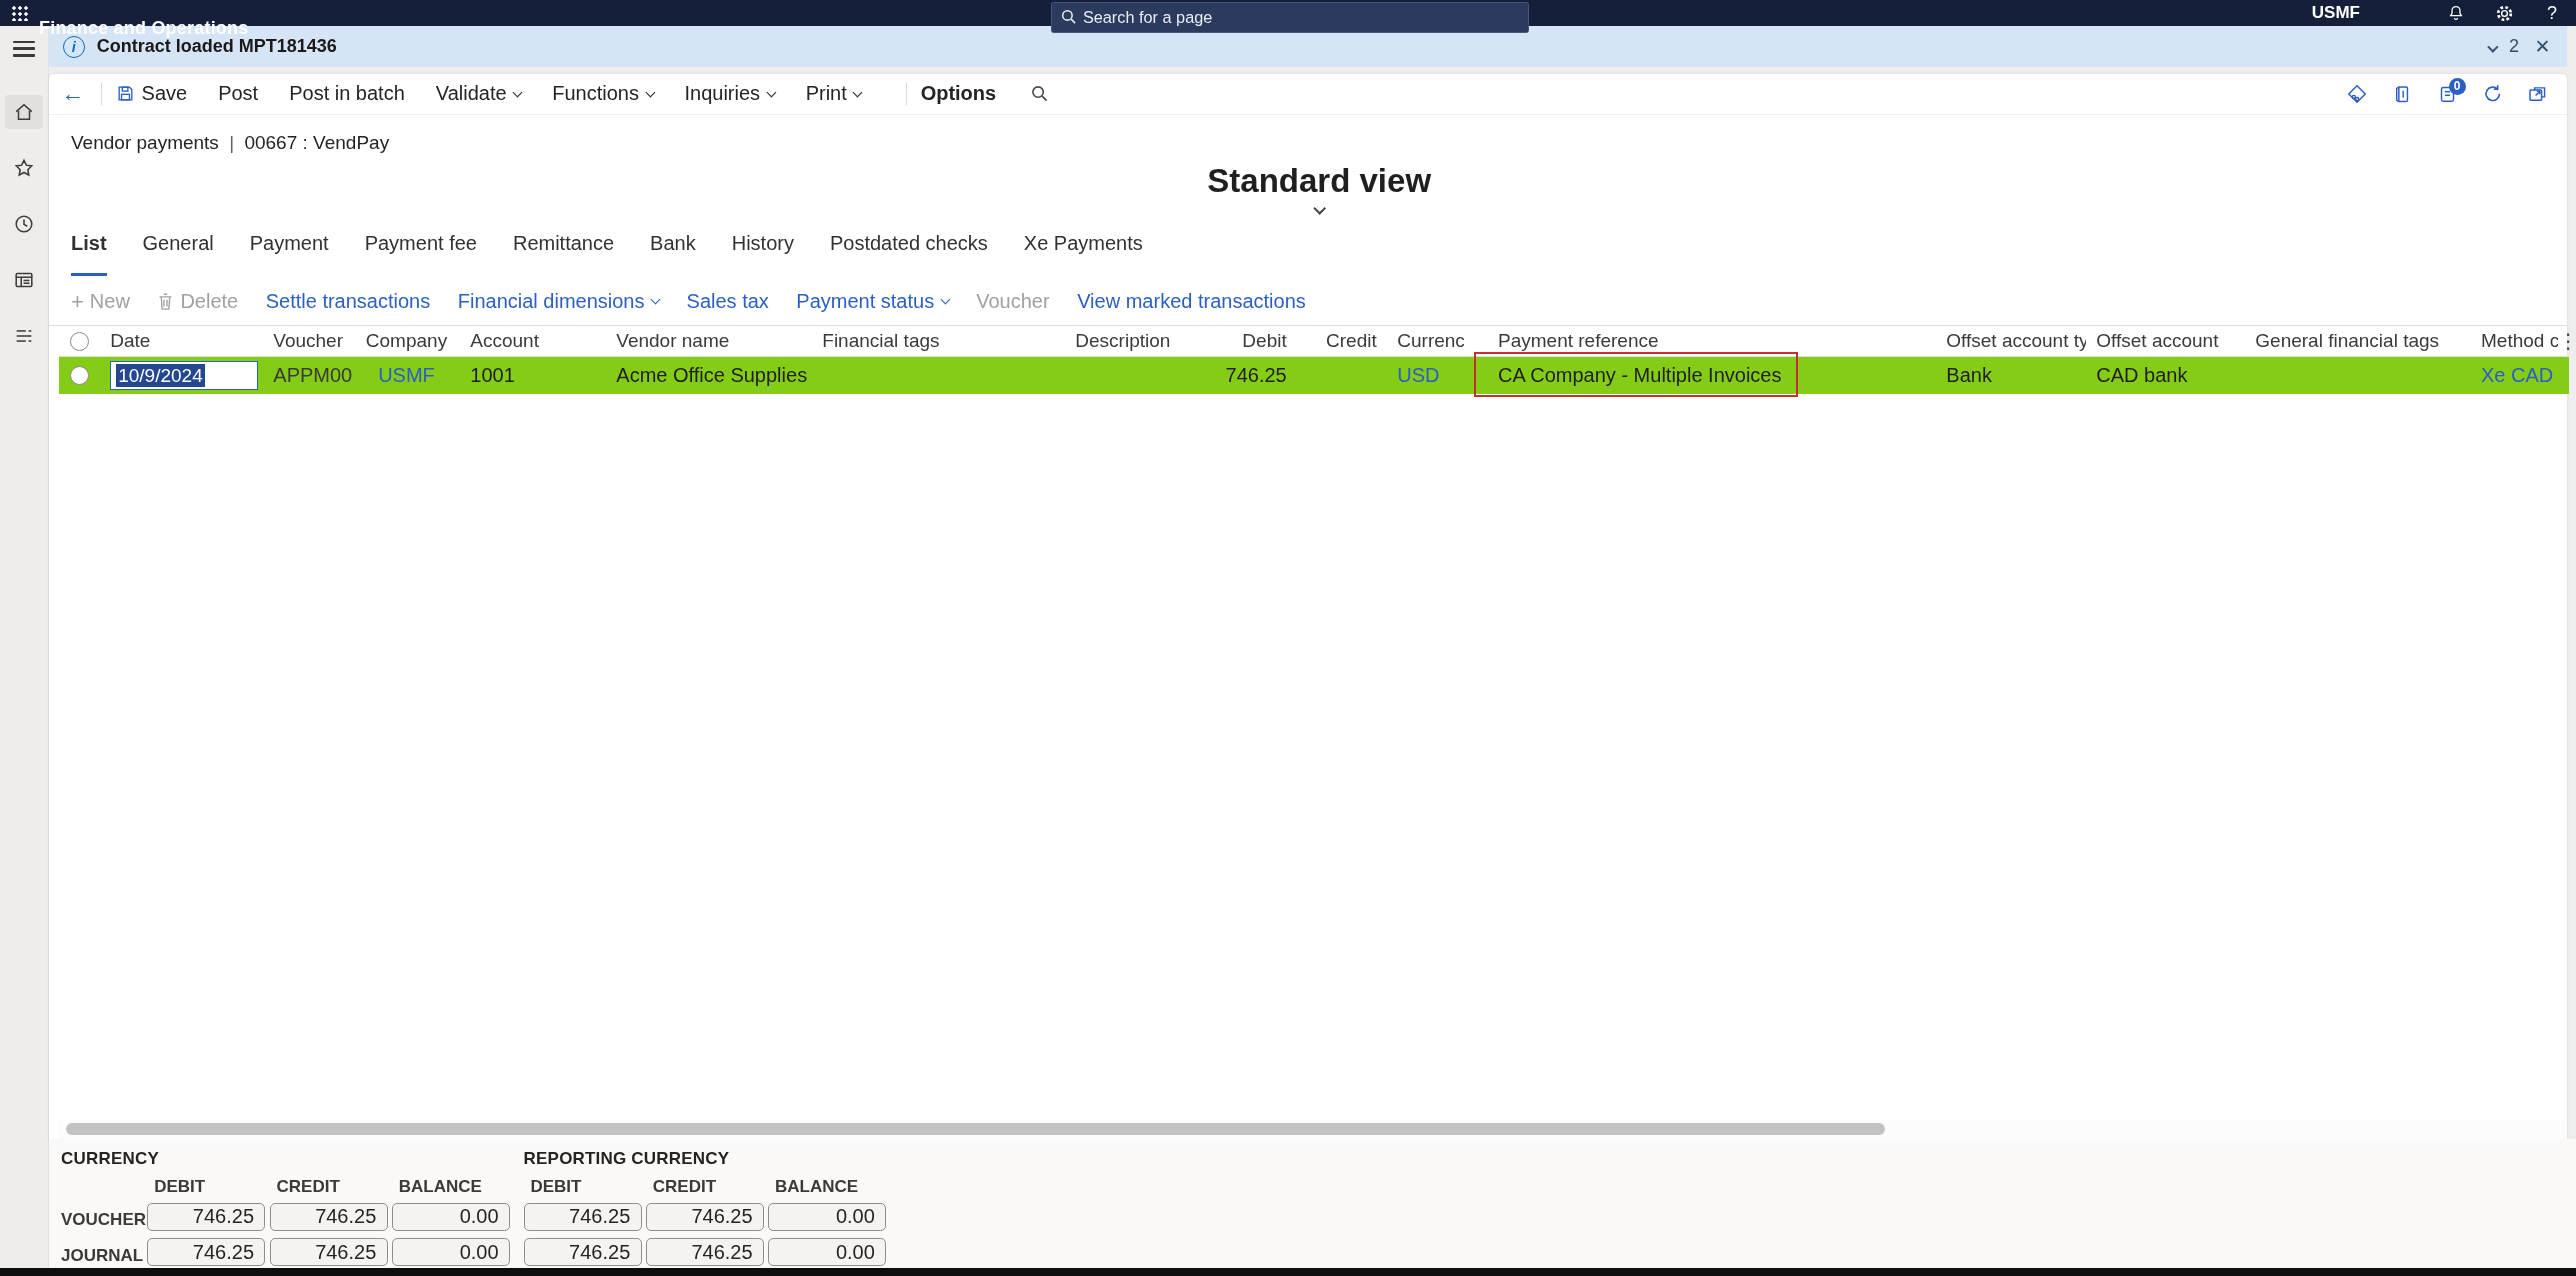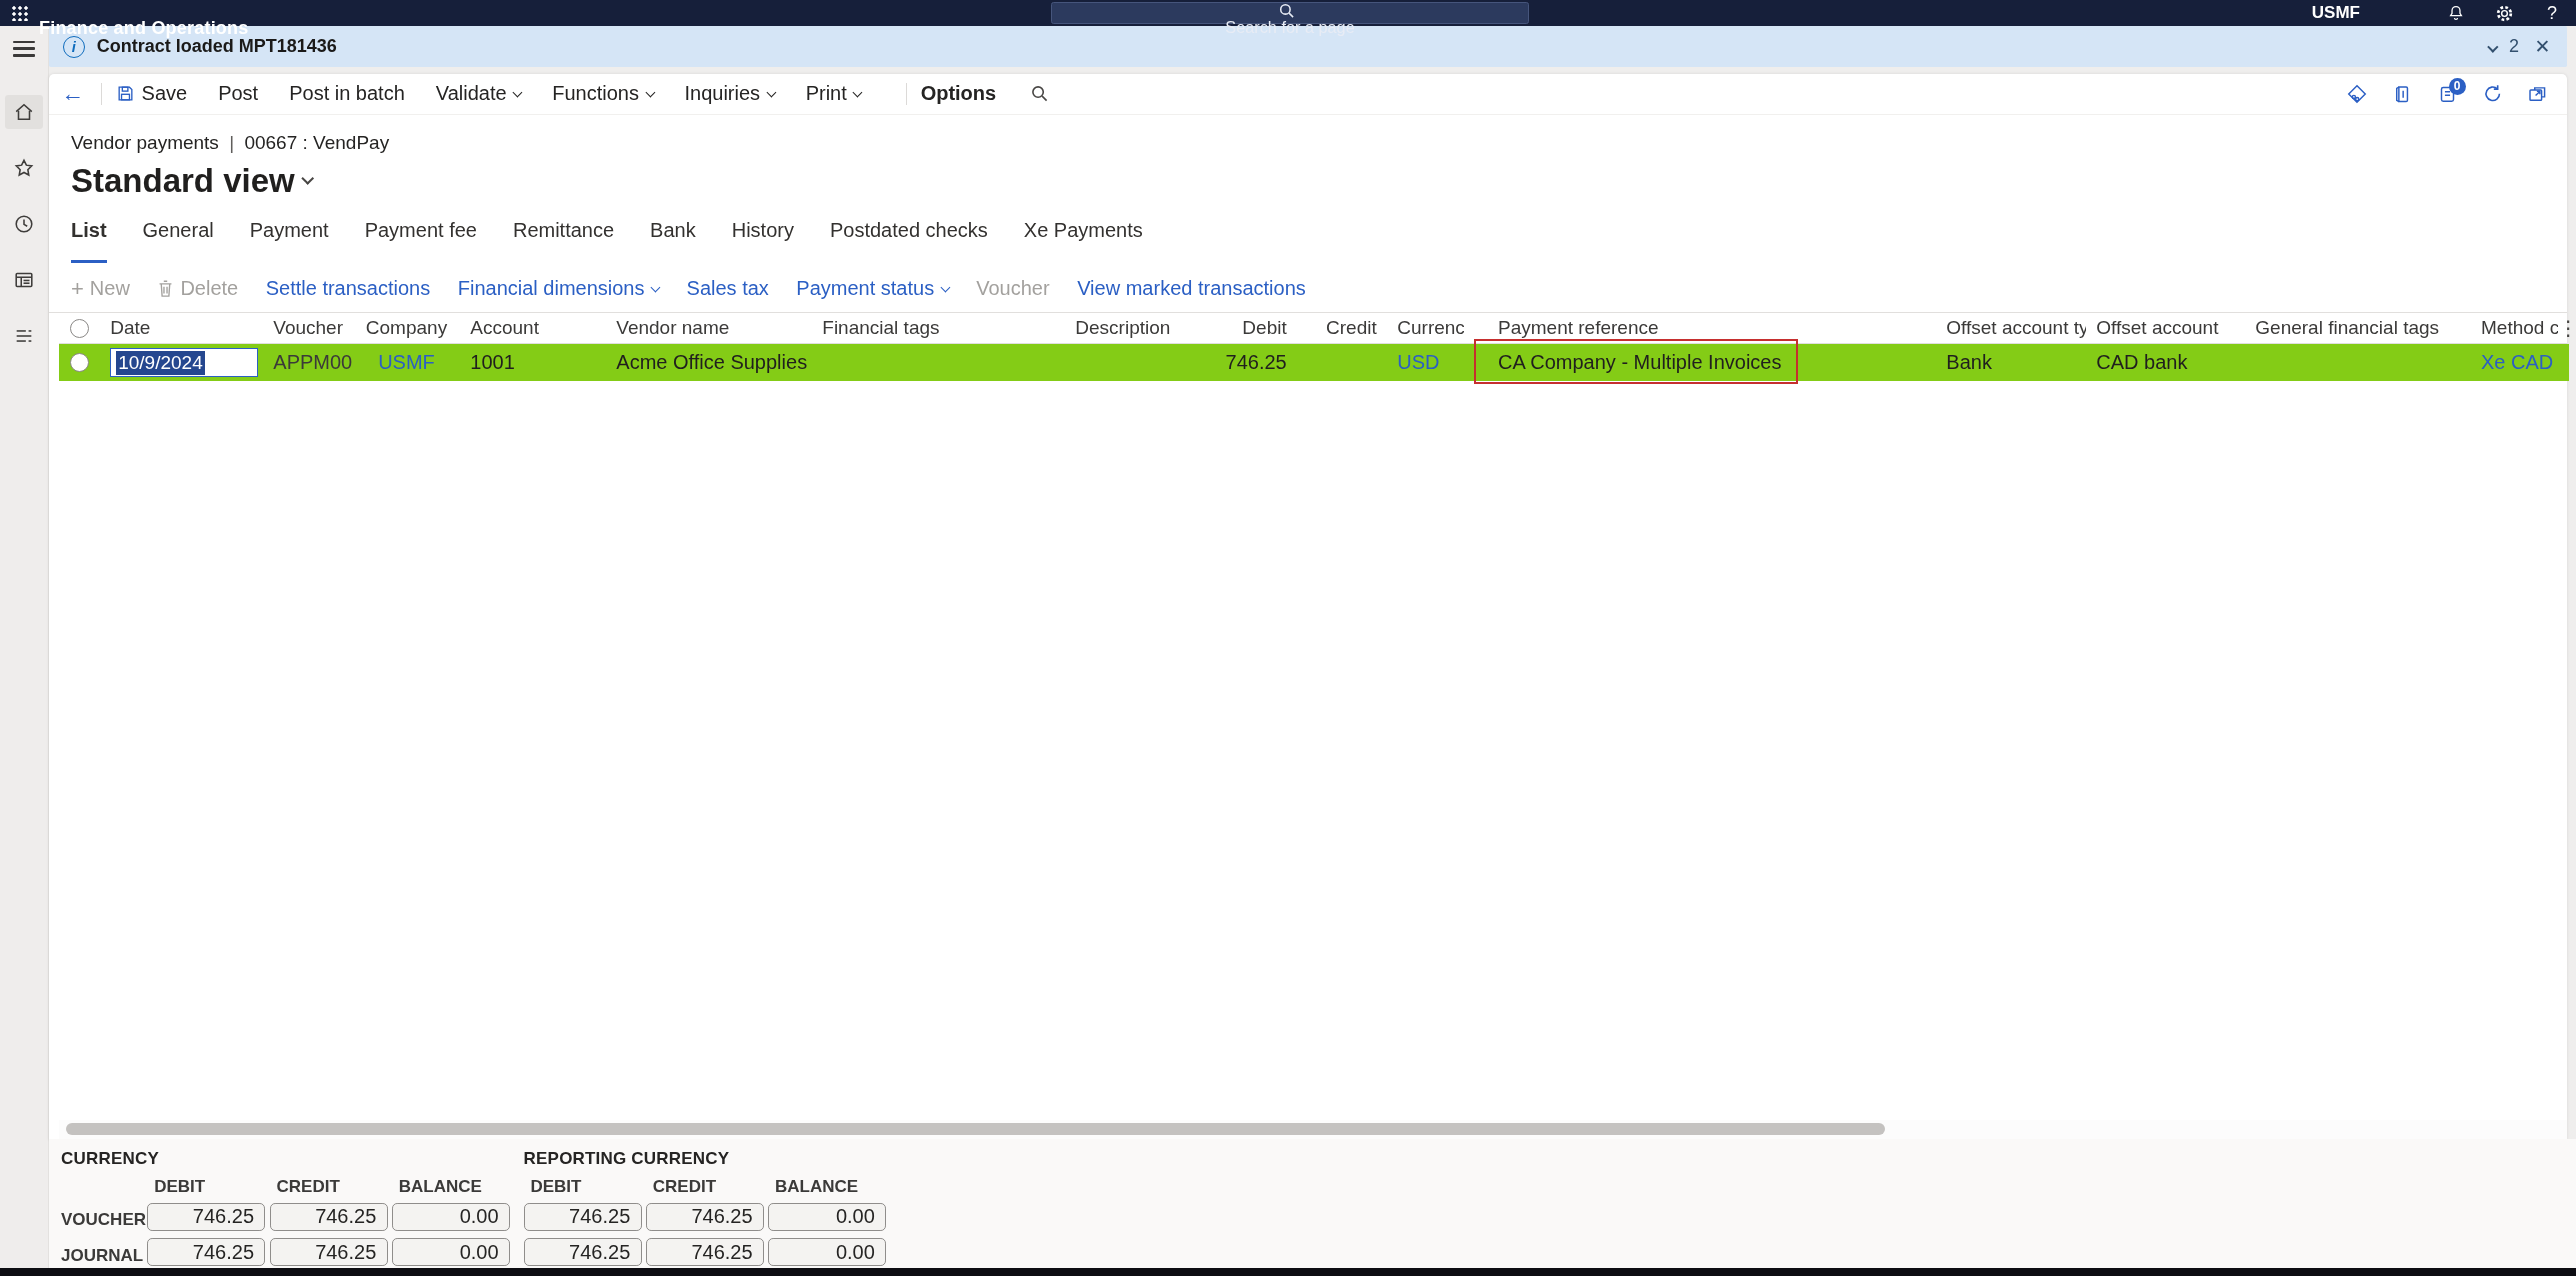--- a/index.html
+++ b/index.html
@@ -7,21 +7,21 @@
   body { font-family:"Liberation Sans","DejaVu Sans",sans-serif; color:#201f1e; background:#efeeed; }
   .app { width:2576px; height:1277px; display:flex; flex-direction:column; }
 
   
   .topbar { position:relative; height:26px; flex:0 0 26px; background:#161f3a; color:#fff; display:flex; align-items:center; }
   .waffle { width:39px; height:26px; display:flex; align-items:center; justify-content:center; cursor:pointer; }
   .waffle .dots { width:16.3px; height:16.3px;
     background-image:radial-gradient(circle, #ffffff 1.5px, transparent 1.8px);
     background-size:6px 6px; background-position:0 0; }
   .app-title { font-size:18px; font-weight:700; letter-spacing:0.2px;margin-top:30px; }
-  .top-search { position:absolute; left:1051px; top:1.7px; width:478px; height:22px; background:#2c3a5e; border:0.9px solid #46557c; border-radius:2.6px; display:flex; align-items:center; padding:0 8.6px; color:#e8ecf5; cursor:text;flex-direction:column; }
+  .top-search { position:absolute; left:1051px; top:1.7px; width:478px; height:31px; background:#2c3a5e; border:0.9px solid #46557c; border-radius:2.6px; display:flex; align-items:center; padding:0 8.6px; color:#e8ecf5; cursor:text; }
   .top-search svg { margin-right:6.9px; flex:0 0 auto; }
   .top-search .ph { font-size:16.3px; }
   .top-right { margin-left:auto; display:flex; align-items:center; height:100%; }
   .company-btn { font-size:17px; font-weight:600; padding:0 12px; height:100%; display:flex; align-items:center; cursor:pointer; }
   .top-icon { width:48px; height:100%; display:flex; align-items:center; justify-content:center; cursor:pointer; }
   .help-glyph { font-size:18px; color:#fff; }
 
   
   .body { flex:1; display:flex; min-height:0; }
   .sidebar { width:49px; flex:0 0 49px; background:#efedec; border-right:0.9px solid #e3e1df; display:flex; flex-direction:column; align-items:center; padding-top:10.3px; }
@@ -52,21 +52,21 @@
   .tb-options { font-weight:700; }
   .save-icon { margin-right:6.9px; }
   .tb-search-icon { cursor:pointer; margin-left:3.4px; }
   .tb-right { margin-left:auto; display:flex; align-items:center; gap:19px; color:#2b5fc4; }
   .tb-right .icon-btn { position:relative; width:26px; height:26px; display:flex; align-items:center; justify-content:center; cursor:pointer; }
   .badge { position:absolute; top:-3.4px; right:-5.1px; min-width:17px; height:17px; border-radius:8.6px; background:#2b5fc4; color:#fff; font-size:12px; font-weight:700; display:flex; align-items:center; justify-content:center; padding:0 3.4px; }
 
   .pagehead { padding:17px 0 0 22px; }
   .breadcrumb { font-size:19px; color:#252423; display:flex; gap:10.3px; }
   .breadcrumb .sep { color:#605e5c; }
-  .view-title-row { margin-top:8.6px; display:flex; align-items:center; gap:8.6px; cursor:pointer; }
+  .view-title-row { margin-top:8.6px; display:flex; align-items:center; gap:8.6px; cursor:pointer;flex-direction:column; }
   .view-title { font-size:33px; font-weight:700; color:#201f1e; }
   .view-title-row .chev { width:9.4px; height:9.4px; border-width:2.1px; color:#484644; margin-top:-5.1px; }
 
   .tabs { display:flex; gap:36px; padding:19px 0 0 22px; font-size:20px; color:#33312f; }
   .tab { padding-bottom:18px; cursor:pointer; border-bottom:3.4px solid transparent; white-space:nowrap; }
   .tab.active { font-weight:600; border-bottom-color:#2b5fc4; }
 
   .actionbar { display:flex; align-items:center; gap:27.5px; padding:13.7px 0 12px 22px; font-size:20px; }
   .ab-item { display:flex; align-items:center; cursor:pointer; white-space:nowrap; }
   .ab-item.link { color:#2b5fc4; }

